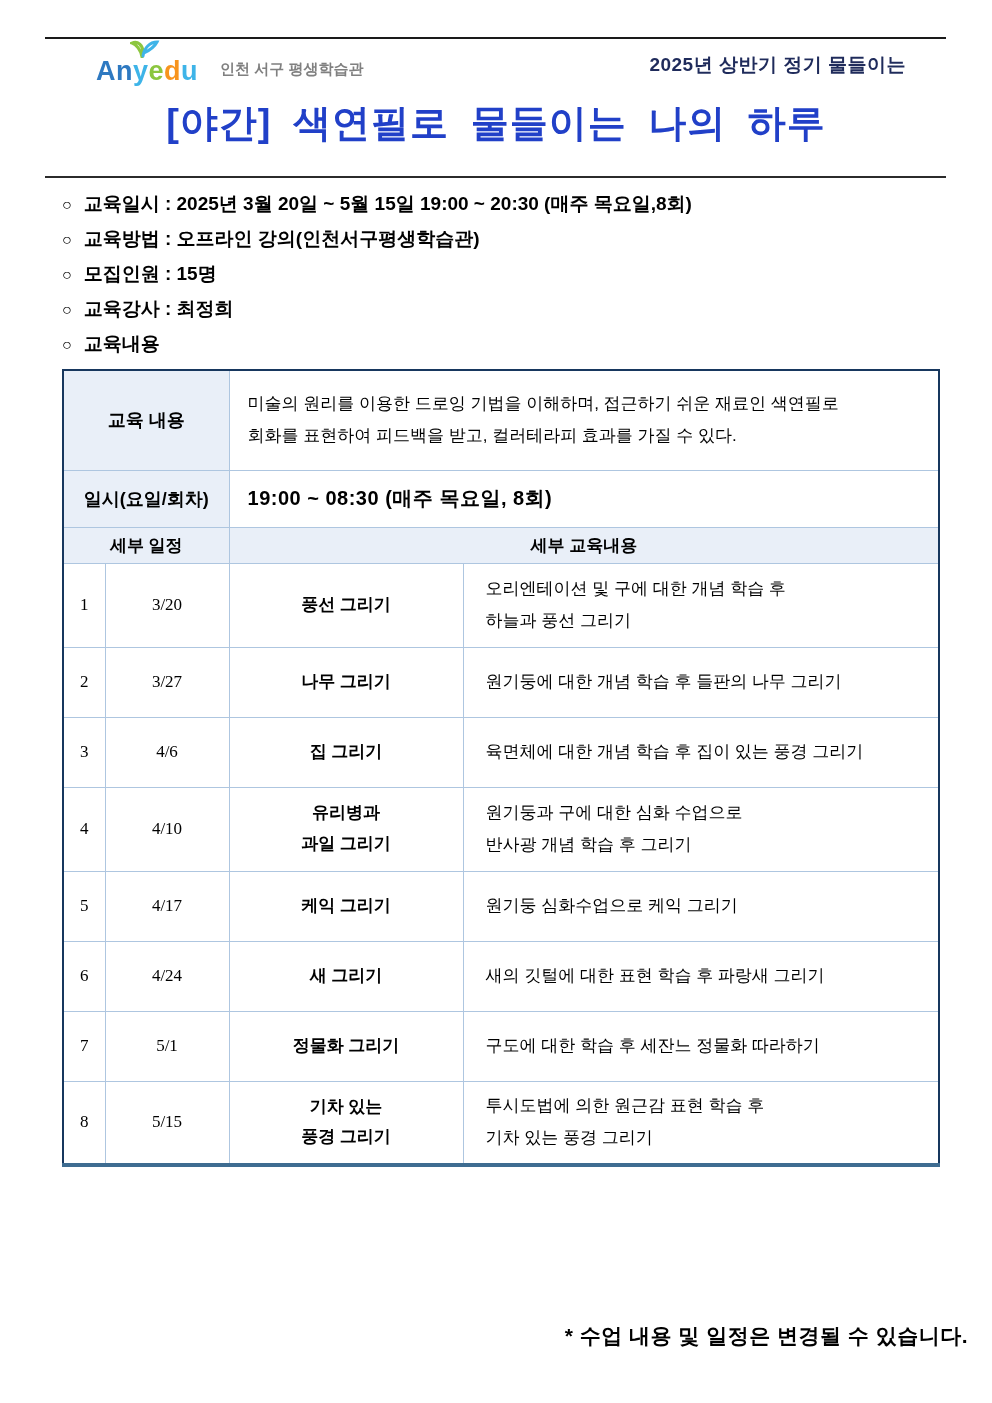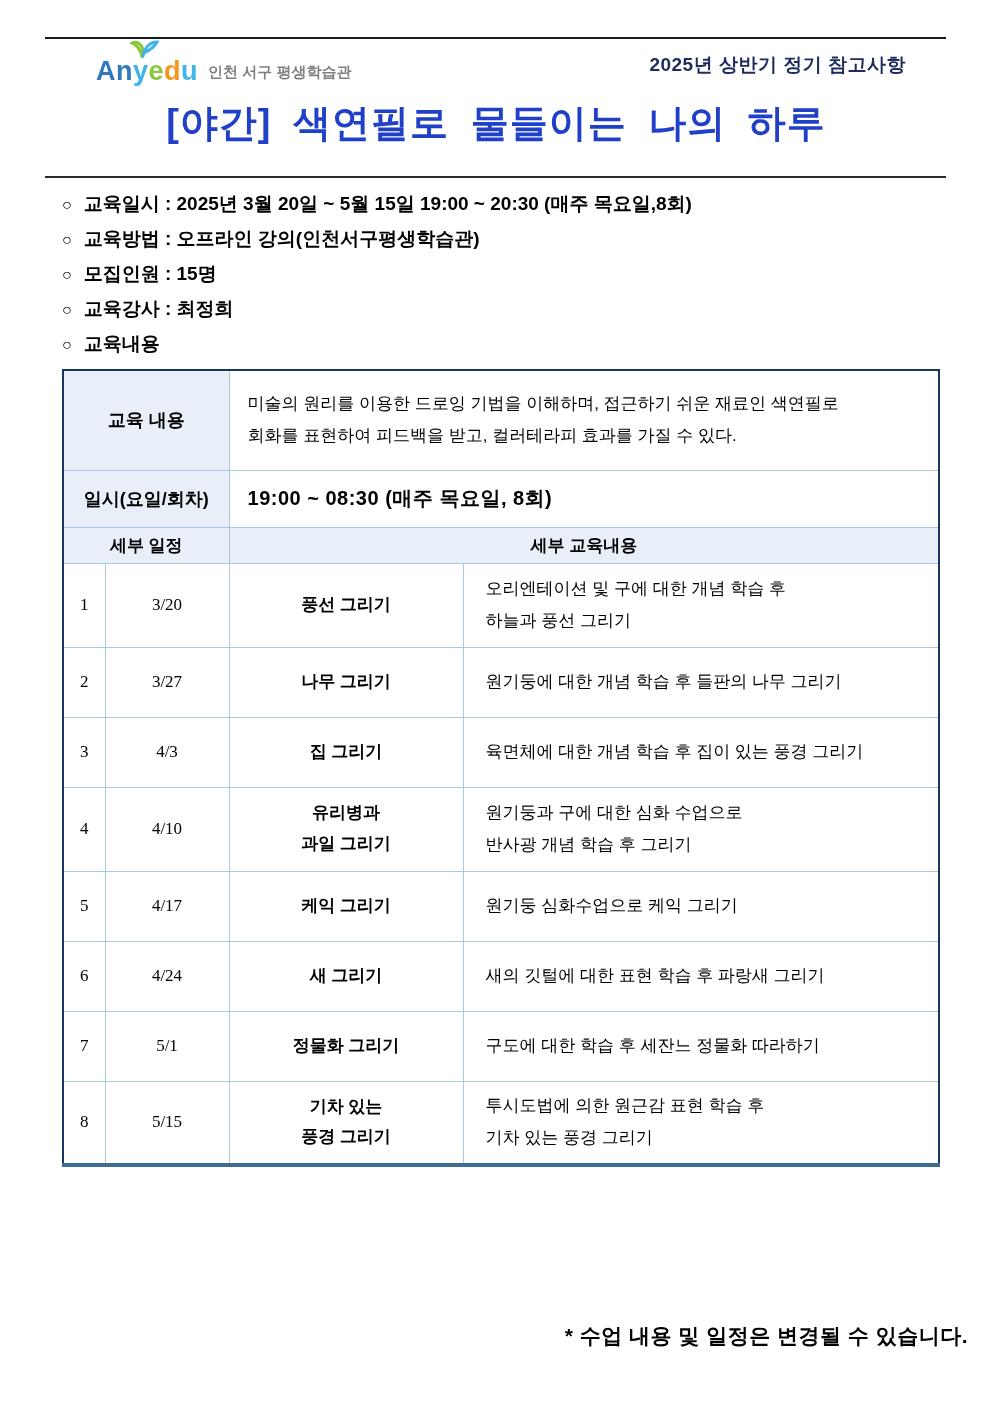--- a/index.html
+++ b/index.html
@@ -11,29 +11,29 @@
     color: #000;
     overflow: hidden;
   }
   .page { position: absolute; inset: 0; }
 
   
   .rule-top { position: absolute; left: 45px; top: 37px; width: 901px; height: 0; border-top: 2px solid #1a1a1a; }
   .rule-title { position: absolute; left: 45px; top: 176px; width: 901px; height: 0; border-top: 2px solid #2b2b2b; }
 
   
-  .logo-wrap { position: absolute; left: 96px; top: 52px; display: flex; align-items: center; }
+  .logo-wrap { position: absolute; left: 96px; top: 52px; display: flex; }
   .brand { position: relative; font-weight: bold; font-size: 27px; letter-spacing: 0.5px; line-height: 1; padding-top: 6px; }
   .brand .l0, .brand .l1 { color: #2e79c1; }
   .brand .l2 { color: #3eb4e8; }
   .brand .l3 { color: #8cc63f; }
   .brand .l4 { color: #f7941d; }
   .brand .l5 { color: #3eb4e8; }
   .sprout { position: absolute; left: 34px; top: -16px; }
-  .org-name { font-size: 15px; color: #808080; font-weight: 600; margin-left: 10px; padding-top: 8px; }
+  .org-name { font-size: 15px; color: #808080; font-weight: 600; margin-left: 22px; padding-top: 8px; }
 
   .program-label {
     position: absolute; right: 86px; top: 52px;
     font-size: 19px; font-weight: bold; color: #1f2b5b; letter-spacing: 0.5px;
   }
 
   .doc-title {
     position: absolute; left: 0; top: 98px; width: 100%;
     text-align: center; font-size: 38px; font-weight: bold;
     color: #2140c8; letter-spacing: 1px; word-spacing: 10px;
@@ -80,21 +80,21 @@
         <svg width="30" height="20" viewBox="0 0 30 20">
           <path d="M12 19 C11 12 6 6 2 5 C8 2 13 8 13 14" fill="none" stroke="#8cc63f" stroke-width="3" stroke-linecap="round"></path>
           <path d="M13 18 C14 10 20 4 27 4 C24 10 18 13 14 15" fill="none" stroke="#3eb4e8" stroke-width="3" stroke-linecap="round"></path>
         </svg>
       </span>
       <span class="l0">A</span><span class="l1">n</span><span class="l2">y</span><span class="l3">e</span><span class="l4">d</span><span class="l5">u</span>
     </div>
     <div class="org-name">인천 서구 평생학습관</div>
   </div>
 
-  <div class="program-label">2025년 상반기 정기 참고사항</div>
+  <div class="program-label">2025년 상반기 정기 물들이는</div>
 
   <div class="doc-title">[야간] 색연필로 물들이는 나의 하루</div>
 
   <div class="rule-title"></div>
 
   <div class="info-list">
     <div class="info-item">
       <span class="info-marker">○</span>
       <span>교육일시 : 2025년 3월 20일 ~ 5월 15일 19:00 ~ 20:30 (매주 목요일,8회)</span>
     </div>
@@ -146,21 +146,21 @@
 하늘과 풍선 그리기</td>
       </tr>
       <tr style="height:70px">
         <td class="c-no">2</td>
         <td class="c-date">3/27</td>
         <td class="c-topic pre">나무 그리기</td>
         <td class="c-desc pre">원기둥에 대한 개념 학습 후 들판의 나무 그리기</td>
       </tr>
       <tr style="height:70px">
         <td class="c-no">3</td>
-        <td class="c-date">4/3</td>
+        <td class="c-date">4/6</td>
         <td class="c-topic pre">집 그리기</td>
         <td class="c-desc pre">육면체에 대한 개념 학습 후 집이 있는 풍경 그리기</td>
       </tr>
       <tr style="height:84px">
         <td class="c-no">4</td>
         <td class="c-date">4/10</td>
         <td class="c-topic pre">유리병과
 과일 그리기</td>
         <td class="c-desc pre">원기둥과 구에 대한 심화 수업으로
 반사광 개념 학습 후 그리기</td>

